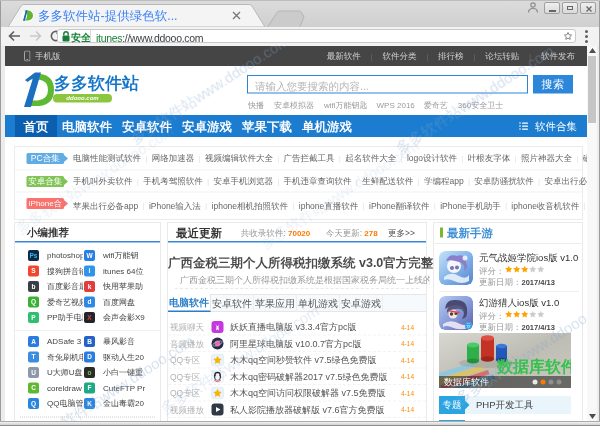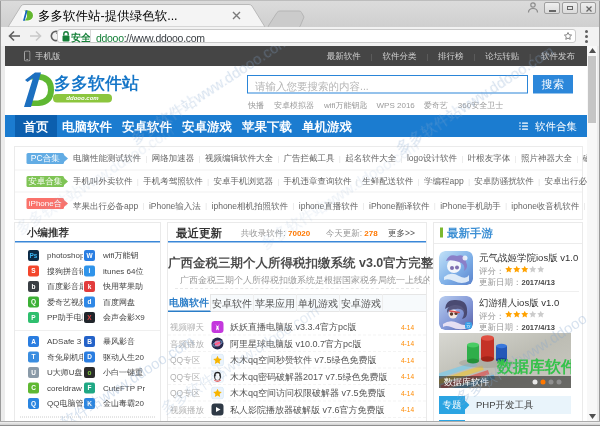--- a/index.html
+++ b/index.html
@@ -3,21 +3,21 @@
 <meta charset="utf-8">
 <style>
 * { margin:0; padding:0; box-sizing:border-box; }
 html,body { width:600px; height:426px; overflow:hidden; }
 body { font-family:"Liberation Sans", sans-serif; background:#fff; position:relative; }
 .abs { position:absolute; }
 
 
 #titlebar { left:0; top:0; width:600px; height:27px; background:linear-gradient(#dcdcdc,#cfcfcf); }
 #toolbar { left:0; top:27px; width:600px; height:19px; background:#f2f2f2; }
-#tabtitle { left:38px; top:8px; font-size:12.5px; color:#000000; width:190px; white-space:nowrap; overflow:hidden; }
+#tabtitle { left:38px; top:8px; font-size:12.5px; color:#3b82f6; width:190px; white-space:nowrap; overflow:hidden; }
 .winbtn { top:2px; width:16px; height:12px; border:1px solid #9f9f9f; background:linear-gradient(#efefef,#dadada); border-radius:2px; }
 #addrbar { left:57px; top:29px; width:519px; height:14px; background:#fff; border:1px solid #c9c9c9; border-radius:3px; }
 #addrtext { left:96px; top:31.5px; font-size:10.5px; color:#3a3f44; letter-spacing:-0.3px; }
 #sec { left:71px; top:31px; font-size:10px; color:#168039; font-weight:bold; }
 
 
 #page { left:5px; top:46px; width:582px; height:375px; overflow:hidden; background:#fff; }
 #inner { position:absolute; left:0; top:0; width:1164px; height:752px; transform:scale(0.5); transform-origin:0 0; }
 
 #dtop { left:0; top:0; width:1164px; height:40px; background:#454545; }
@@ -95,21 +95,21 @@
   <path d="M53.5,0.5 L54,5.4 L48.8,4.6 Z" fill="#5f5f5f"></path>
 </svg>
 <div class="abs" id="addrbar"></div>
 
 <svg class="abs" style="left:62px;top:30.5px;" width="8" height="11" viewBox="0 0 8 11">
   <rect x="0.5" y="4.5" width="7" height="6" rx="1" fill="#168039"></rect>
   <path d="M1.8,4.5 V3 A2.2 2.2 0 0 1 6.2,3 V4.5" fill="none" stroke="#168039" stroke-width="1.4"></path>
 </svg>
 <div class="abs" id="sec">安全</div>
 <div class="abs" style="left:90px;top:30px;width:1px;height:12px;background:#d8d8d8;"></div>
-<div class="abs" id="addrtext"><span style="color:#168039;">ddooo</span>://www.ddooo.com</div>
+<div class="abs" id="addrtext"><span style="color:#168039;">itunes</span>://www.ddooo.com</div>
 
 <svg class="abs" style="left:563px;top:31px;" width="10" height="10" viewBox="0 0 24 24">
   <path d="M12 3.6 L14.6 9 L20.6 9.8 L16.2 14 L17.3 20 L12 17.1 L6.7 20 L7.8 14 L3.4 9.8 L9.4 9 Z" fill="none" stroke="#6e6e6e" stroke-width="2"></path>
 </svg>
 
 <div class="abs" style="left:585px;top:30px;width:3px;height:3px;border-radius:50%;background:#5f5f5f;"></div>
 <div class="abs" style="left:585px;top:35px;width:3px;height:3px;border-radius:50%;background:#5f5f5f;"></div>
 <div class="abs" style="left:585px;top:40px;width:3px;height:3px;border-radius:50%;background:#5f5f5f;"></div>
 
 <div class="abs" id="page">

